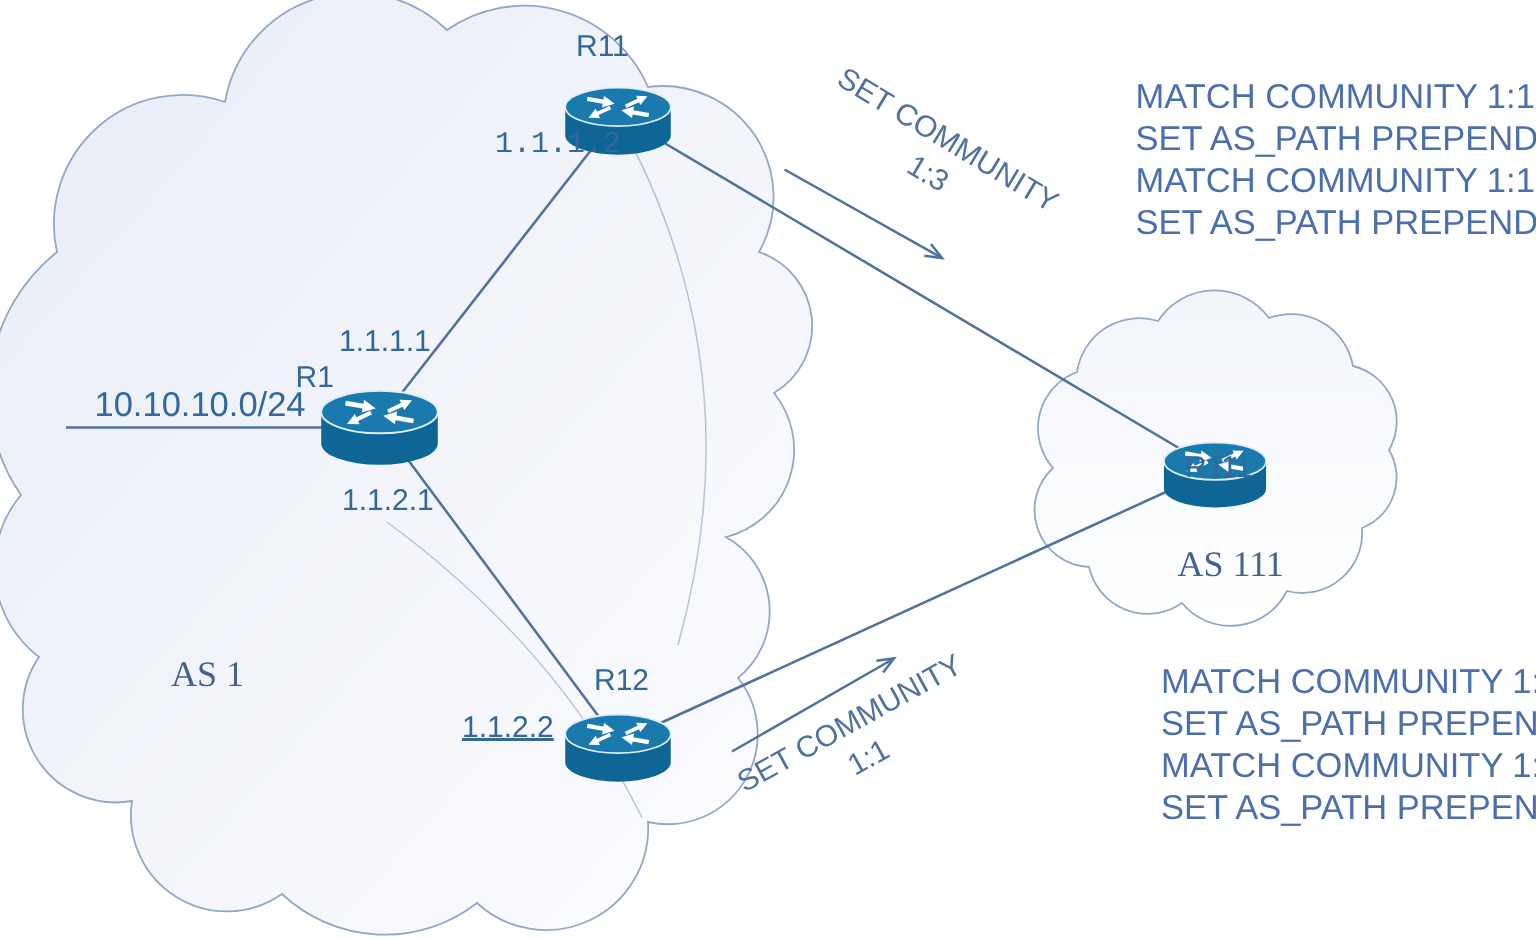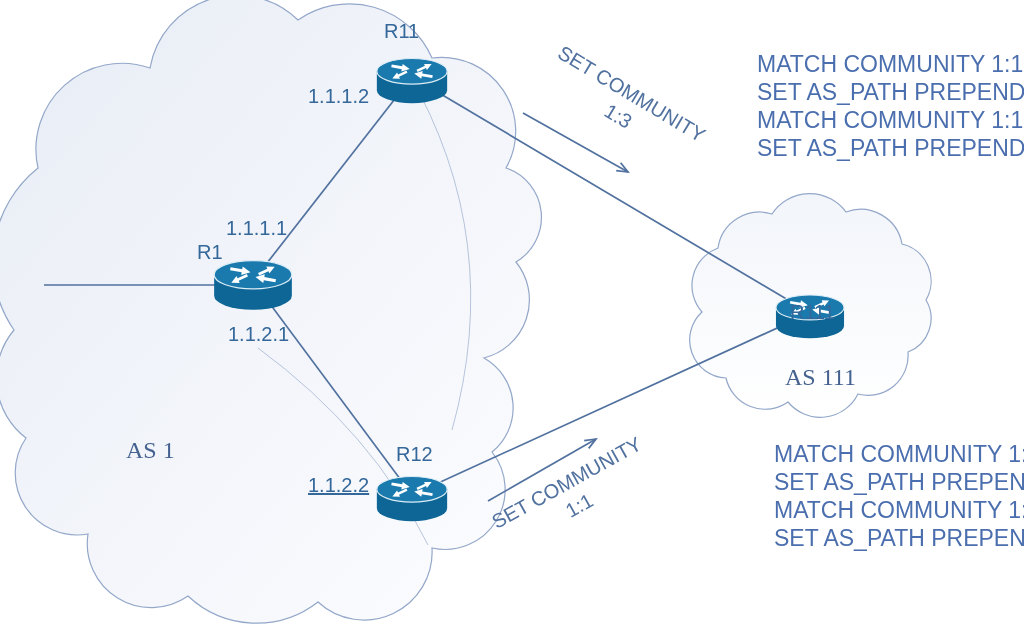--- a/index.html
+++ b/index.html
@@ -100,33 +100,34 @@
     </g>
     <g transform="translate(412,495) scale(0.95)">
       <use href="#router-sym"></use>
     </g>
     <g transform="translate(810,313) scale(0.92)">
       <use href="#router-sym"></use>
     </g>
   </svg>
 
   <div class="lbl" style="left:384px;top:20px;">R11</div>
-  <div class="lbl" style="left:308px;top:85px;">1.1.1.2</div>
+  <div class="lbl" style="left:330px;top:85px;font-family:Liberation Mono, monospace;">1.1.1.2</div>
 
   <div class="lbl" style="left:197px;top:241px;">R1</div>
   <div class="lbl" style="left:226px;top:217px;">1.1.1.1</div>
   <div class="lbl" style="left:228px;top:323px;">1.1.2.1</div>
 
   <div class="lbl" style="left:396px;top:443px;">R12</div>
   <div class="lbl" style="left:308px;top:474px;text-decoration:underline;">1.1.2.2</div>
 
   <div class="lbl" style="left:790px;top:267px;margin-top:34px;">R111</div>
 
+  <div class="net-lbl" style="left:63px;top:256px;">10.10.10.0/24</div>
 
-  <div class="as-lbl" style="left:114px;top:437px;margin-left:12px;">AS 1</div>
+  <div class="as-lbl" style="left:114px;top:437px;">AS 1</div>
   <div class="as-lbl" style="left:785px;top:364px;">AS 111</div>
 
   <div class="anno anno-top">
     <div>SET COMMUNITY</div>
     <div>1:3</div>
   </div>
   <div class="anno anno-bottom">
     <div>SET COMMUNITY</div>
     <div>1:1</div>
   </div>

